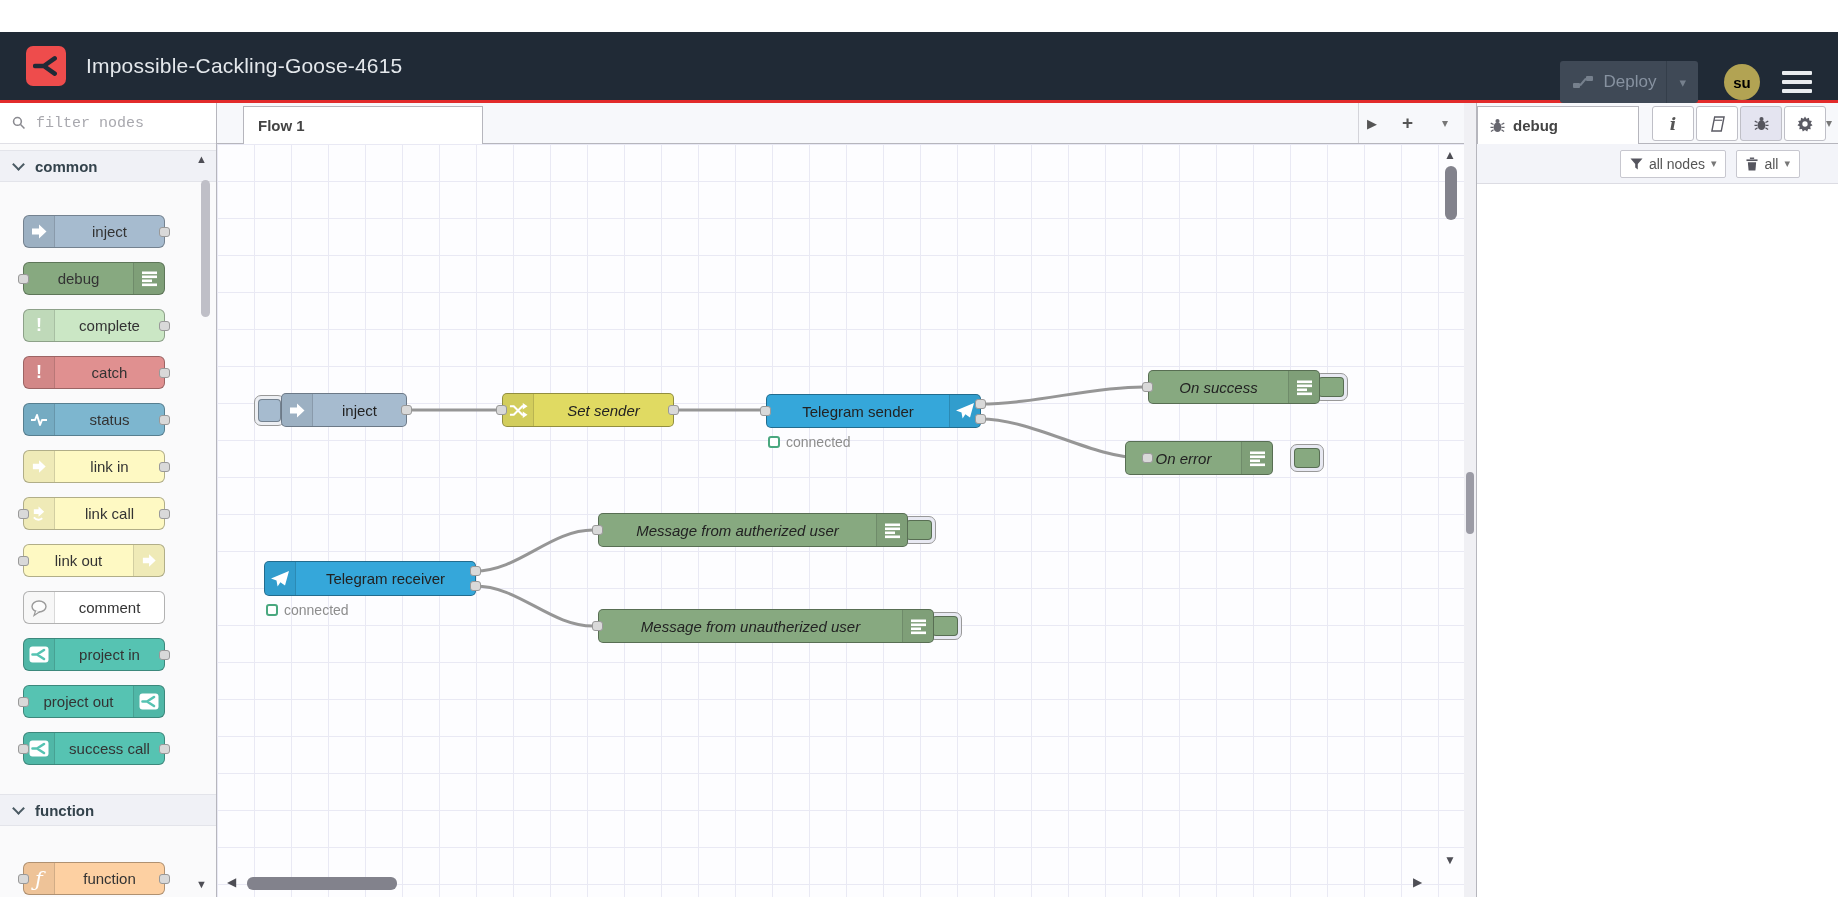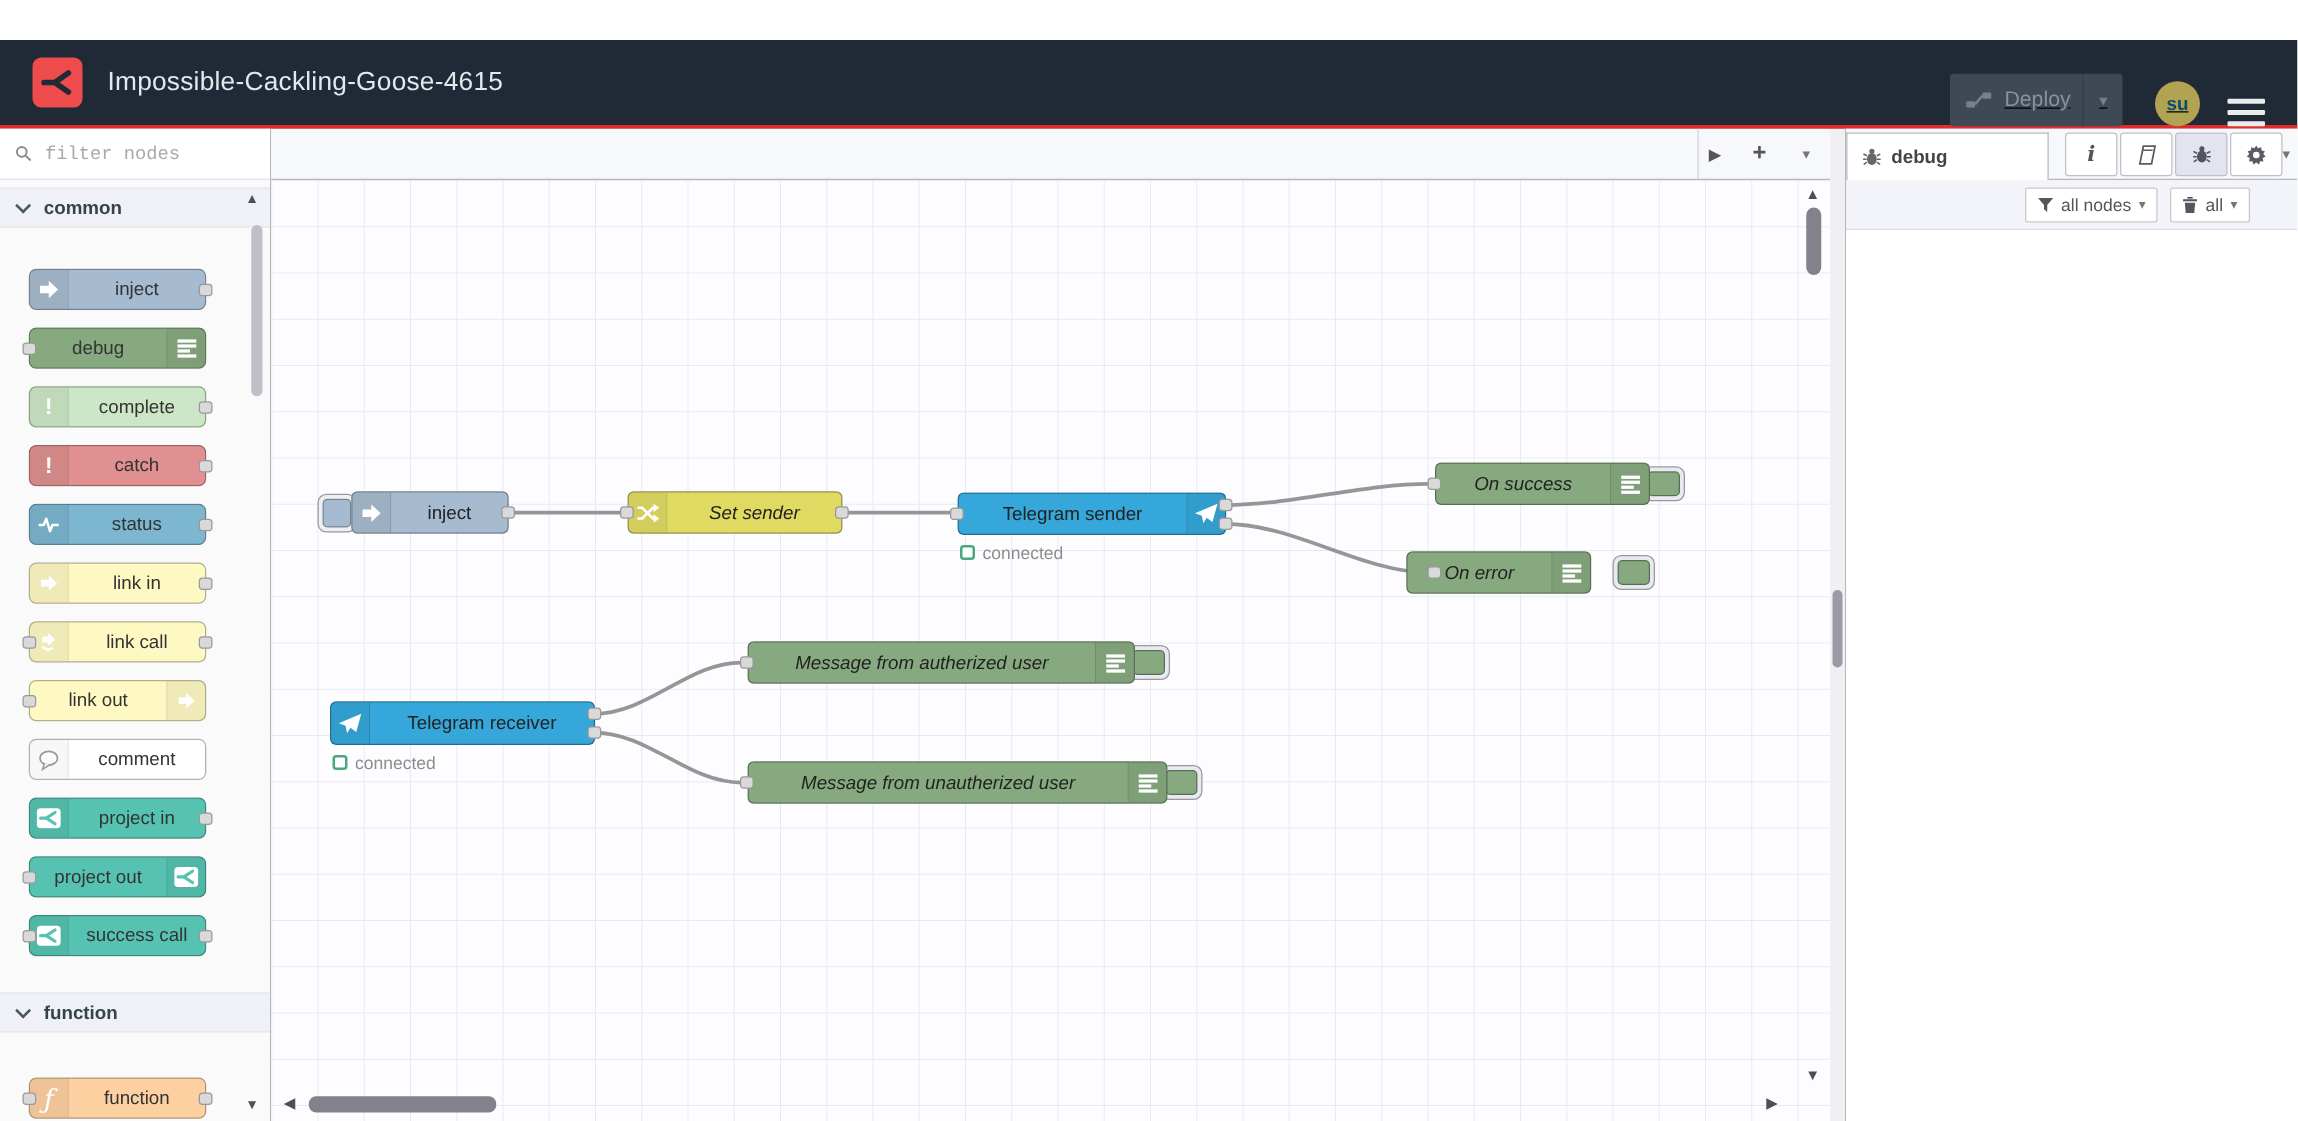--- a/index.html
+++ b/index.html
@@ -4,28 +4,28 @@
 <style>
   html,body{margin:0;padding:0;background:#fff;}
   .app{position:relative;width:1838px;height:897px;overflow:hidden;
        font-family:"Liberation Sans",sans-serif;margin-top:32px;-webkit-font-smoothing:antialiased;}
   
   .hdr{position:absolute;left:0;top:0;right:0;height:68px;background:#202a36;
        border-bottom:3px solid #e22b2b;display:flex;align-items:center;}
   .logo{width:40px;height:40px;margin-left:26px;border-radius:7px;background:#ee4c4c;
         display:flex;align-items:center;justify-content:center;}
   .hdr-title{color:#e4e8ec;font-size:21px;margin-left:20px;letter-spacing:.2px;}
-  .hdr-right{position:absolute;right:0;top:1px;height:68px;display:flex;align-items:flex-end;text-decoration:underline;}
+  .hdr-right{position:absolute;right:0;top:16px;height:68px;display:flex;align-items:center;}
   .deploy{display:flex;align-items:center;height:42px;background:#3f4956;border-radius:3px;
           color:#8792a0;font-size:17px;margin-right:26px;}
   .deploy .dlabel{padding:0 10px 0 4px;}
   .deploy .dsep{width:1px;height:42px;background:#343e4a;}
   .deploy .dcaret{padding:0 12px;font-size:13px;color:#76808d;}
   .deploy-icn{padding:0 6px 0 12px;display:flex;}
-  .avatar{width:36px;height:36px;border-radius:50%;background:#b2a353;color:#0c4a6e;
+  .avatar{width:36px;height:36px;border-radius:50%;background:#b2a353;color:#000000;
           font-weight:bold;font-size:15px;display:flex;align-items:center;justify-content:center;margin-right:22px;}
   .burger{width:30px;margin-right:26px;display:flex;flex-direction:column;gap:5px;}
   .burger div{height:4px;background:#e9ecef;border-radius:1px;}
   
   .fnode{position:absolute;height:34px;border:1px solid rgba(0,0,0,.35);border-radius:5px;
          font-size:15px;color:#222;display:flex;align-items:stretch;box-sizing:border-box;z-index:2;}
   .fnode .lbl{flex:1;display:flex;align-items:center;justify-content:center;white-space:nowrap;padding:0 8px;}
   .fnode .lbl.it{font-style:italic;}
   .icon-box{width:30px;display:flex;align-items:center;justify-content:center;background:rgba(0,0,0,.06);}
   .icon-box.l{border-right:1px solid rgba(0,0,0,.12);border-radius:4px 0 0 4px;}
@@ -320,20 +320,23 @@
           <span style="display:inline-block;transform:rotate(-90deg)">»</span>
         </div>
       <div class="mini-btn">
           <span style="display:inline-block;transform:rotate(90deg)">»</span>
         </div>
     </div>
   </div>
 
   <div class="workspace">
     <div class="tabbar">
+      <div class="flow-tab">
+        <span>Flow 1</span>
+      </div>
       <div class="tab-sep"></div>
       <div class="tab-ctl" style="left:1150px">
           <span style="font-size:13px">▶</span>
         </div>
       <div class="tab-ctl" style="left:1185px">
           <span style="font-size:19px;font-weight:bold">+</span>
         </div>
       <div class="tab-ctl" style="left:1225px">
           <span style="font-size:12px;color:#777">▾</span>
         </div>

